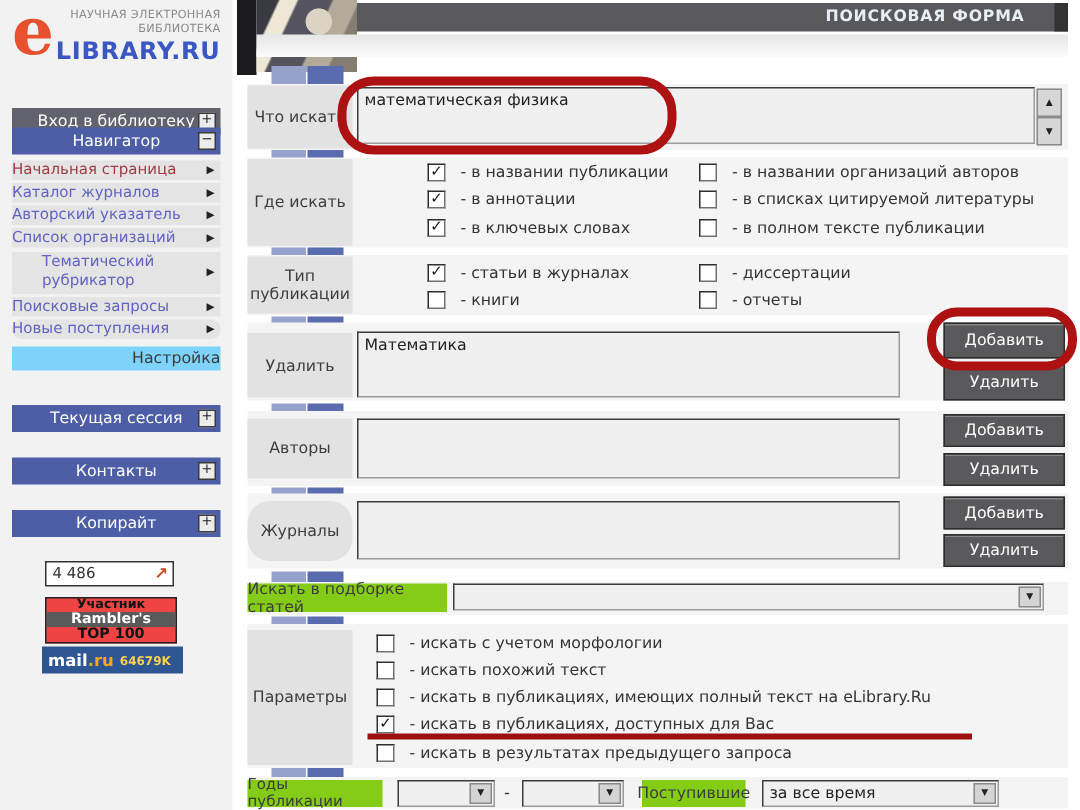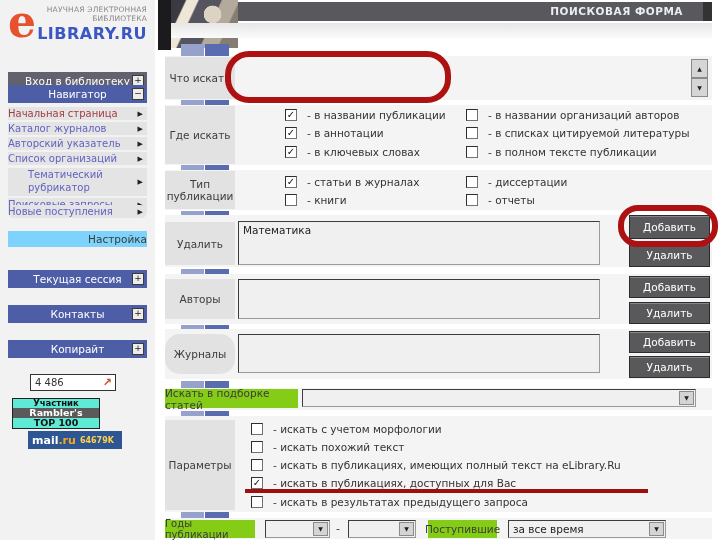--- a/index.html
+++ b/index.html
@@ -24,22 +24,22 @@
   .nav-item { position:absolute; left:8px; width:139px; height:13px; background:#e4e4e4; color:#6262c2;
     font-size:10px; text-align:left; padding-right:16px; line-height:13px; cursor:pointer; white-space:nowrap; }
   .nav-item.first { color:#a23b43; }
   .nav-item.two-line { height:28px; line-height:13px; white-space:normal; padding-left:20px; }
   .nav-arrow { position:absolute; right:4px; top:50%; transform:translateY(-50%); font-size:7px; color:#222; }
   .nav-settings { position:absolute; left:8px; width:139px; height:16px; background:#7dd3fc; color:#3a3a3a;
     font-size:10.5px; text-align:right; line-height:16px; cursor:pointer; }
   .counter { position:absolute; left:30px; top:374px; width:86px; height:17px; background:#fff;
     border:1px solid #333; font-size:10px; color:#333; line-height:15px; padding:0 4px; cursor:pointer; }
   .counter-arrow { position:absolute; right:3px; top:0; color:#cc4a22; font-weight:bold; font-size:11px; }
-  .rambler { position:absolute; left:12px; top:398px; width:88px; border:1px solid #222; text-align:center;
-    background:#5eead4; cursor:pointer; }
+  .rambler { position:absolute; left:30px; top:398px; width:88px; border:1px solid #222; text-align:center;
+    background:#ef4444; cursor:pointer; }
   .rambler .r1 { font-size:8.5px; font-weight:bold; color:#111; line-height:9px; }
   .rambler .r2 { font-size:9.5px; font-weight:bold; color:#fff; background:#5a5a5a; line-height:10px; }
   .rambler .r3 { font-size:9.5px; font-weight:bold; color:#111; line-height:10px; }
   .mailru { position:absolute; left:28px; top:431px; width:94px; height:18px; background:#2e5693;
     display:flex; align-items:center; padding:0 4px; cursor:pointer; }
   .mailru .ma { color:#fff; font-weight:bold; font-size:11px; }
   .mailru .mb { color:#f4a81d; font-weight:bold; font-size:11px; }
   .mailru .mc { color:#ffd24d; font-size:8px; margin-left:4px; font-weight:bold; }
   
   .dark-strip { position:absolute; left:158px; top:0; width:13px; height:50px; background:#1b1b1d; }
@@ -124,21 +124,21 @@
       <span class="nav-arrow">▶</span>
     </div>
     <div class="nav-item two-line" style="top:168px;">
       <span>Тематический рубрикатор</span>
       <span class="nav-arrow">▶</span>
     </div>
     <div class="nav-item" style="top:198px;">
       <span>Поисковые запросы</span>
       <span class="nav-arrow">▶</span>
     </div>
-    <div class="nav-item" style="top:205px;border-radius:6px;">
+    <div class="nav-item" style="top:213px;border-radius:6px;">
       <span>Новые поступления</span>
       <span class="nav-arrow">▶</span>
     </div>
     <div class="nav-settings" style="top:231px;">Настройка</div>
 
     <div class="side-header hdr-blue" style="top:270px;">
       <span>Текущая сессия</span>
       <span class="box-icon">+</span>
     </div>
     <div class="side-header hdr-blue" style="top:305px;">
@@ -203,20 +203,21 @@
       <div class="pa"></div>
       <div class="pb"></div>
     </div>
   <div class="pair" style="top:511px;">
       <div class="pa"></div>
       <div class="pb"></div>
     </div>
 
   <div class="row-panel" style="top:56px; height:44px;"></div>
   <div class="label-box" style="top:57px; height:42px;">Что искать</div>
+  <div class="field" style="left:238px; top:58px; width:452px; height:38px;">математическая физика</div>
   <div class="spin" style="top:59px;">▲</div>
   <div class="spin" style="top:78px;">▼</div>
 
   <div class="row-panel" style="top:105px; height:60px;"></div>
   <div class="label-box" style="top:106px; height:58px;">Где искать</div>
   <div class="opt" style="left:285px; top:109px;">
     <span class="cb">
         <span>✓</span>
       </span>
     <span class="ol">- в названии публикации</span>

